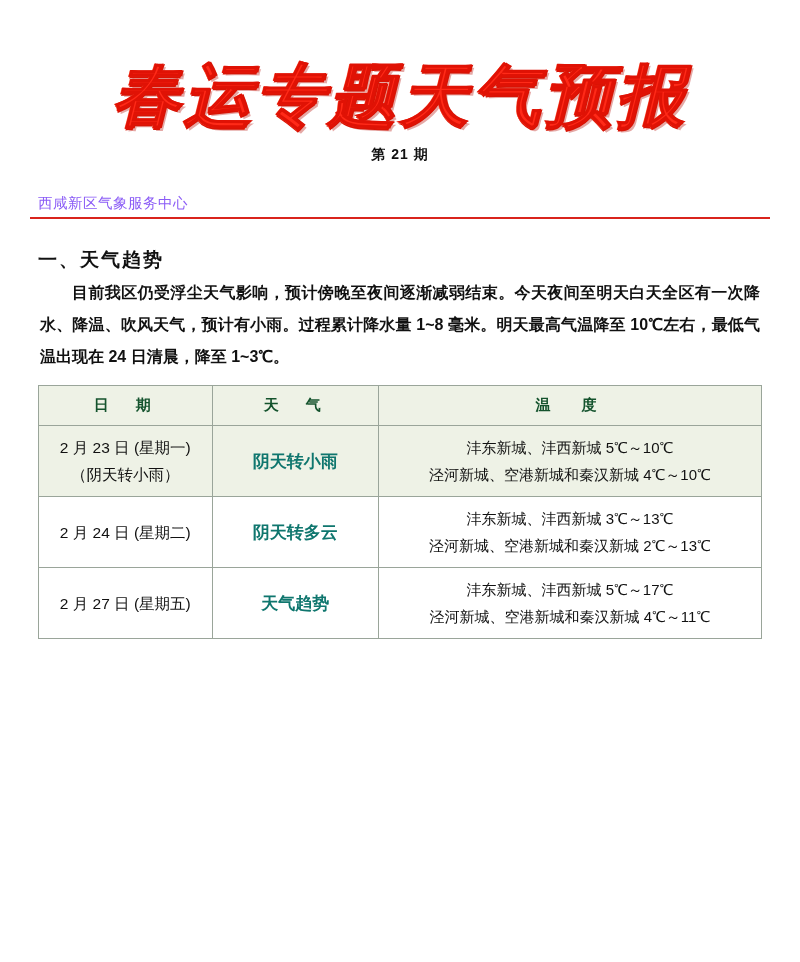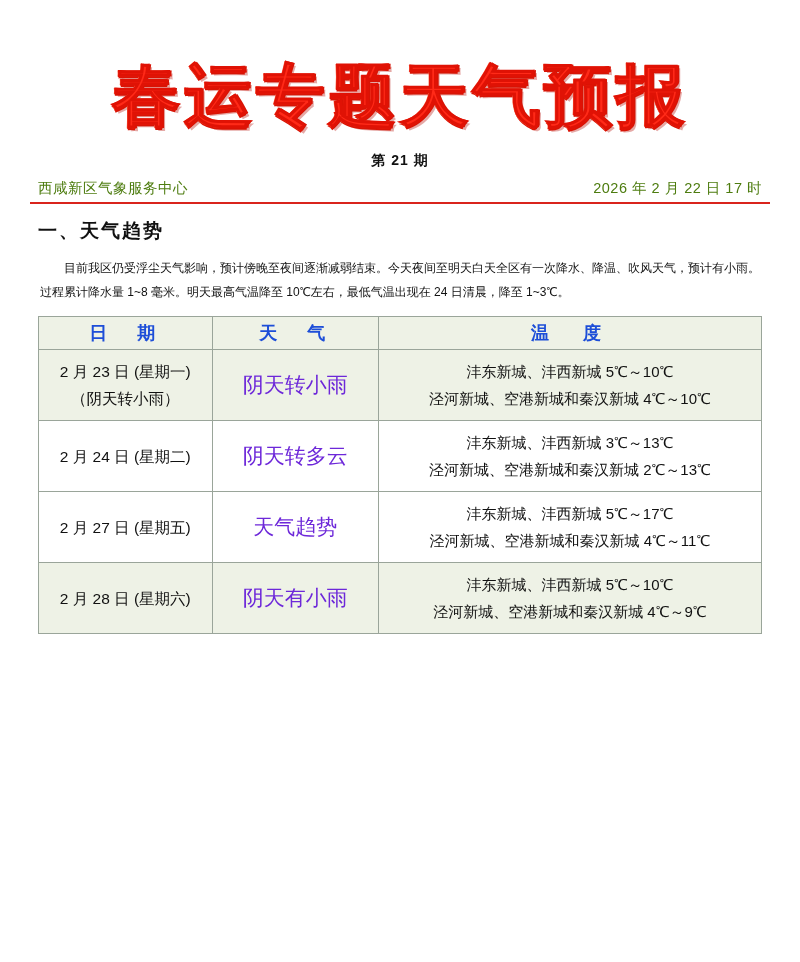--- a/index.html
+++ b/index.html
@@ -32,110 +32,113 @@
     font-size: 68px;
     font-weight: 900;
     letter-spacing: 4px;
     color: #ff2a18;
     line-height: 1.12;
     text-shadow:
       2px 0 0 #d81405,
       -1px 0 0 #ff5a3c,
       0 2px 0 #d81405,
       3px 3px 0 rgba(180,10,0,0.35);
+    font-style: italic;
     -webkit-text-stroke: 1px #e01205;
   }
   .issue-no {
-    margin-top: 18px;
+    margin-top: 12px;
     font-size: 14px;
     font-weight: bold;
     color: #111;
     letter-spacing: 1px;
   }
 
   
   .meta-row {
     position: relative;
-    margin-top: 9px;
+    margin-top: 30px;
     display: flex;
     justify-content: space-between;
     align-items: flex-end;
     font-size: 14.5px;
-    color: #4d7c0f;
+    color: #8b5cf6;
     padding: 0 8px 6px 8px;
     gap: 41px;
   }
   .meta-row:after {
     content: "";
     position: absolute;
     left: 0;
     right: 0;
     bottom: 0;
     height: 2px;
     background: #d9241c;
   }
   .meta-left { letter-spacing: 0.5px; }
   .meta-right { letter-spacing: 0.5px; }
 
   
   .section-head {
-    margin-top: 14px;
+    margin-top: 28px;
     margin-left: 8px;
     font-size: 19px;
     font-weight: bold;
     letter-spacing: 2px;
     color: #111;
   }
   .body-text {
-    margin: 12px 10px 0 10px;
-    font-size: 12px;
+    margin: 4px 10px 0 10px;
+    font-size: 16px;
     line-height: 2.0;
     text-align: justify;
     text-indent: 2em;
     color: #111;
+    font-weight: bold;
   }
 
   
   .table-wrap {
     margin: 12px 8px 0 8px;
   }
   table.forecast {
     width: 100%;
     border-collapse: collapse;
     table-layout: fixed;
   }
   table.forecast th,
   table.forecast td {
     border: 1px solid #9aa59a;
     text-align: center;
     vertical-align: middle;
   }
   table.forecast th {
     background: #eef2e6;
-    font-size: 18px;
+    font-size: 15px;
     font-weight: bold;
     letter-spacing: 6px;
-    padding: 4px 2px;
-    color: #1d4ed8;
+    padding: 10px 2px;
+    color: #14532d;
   }
   table.forecast th.th-temp { letter-spacing: 8px; }
   col.c-date { width: 24%; }
   col.c-wx { width: 23%; }
   col.c-temp { width: 53%; }
 
   td.date-cell {
     font-size: 15.5px;
     padding: 8px 2px;
     line-height: 1.75;
     color: #111;
   }
   td.wx-cell {
-    font-size: 21px;
+    font-size: 17px;
     padding: 8px 2px;
-    color: #6d28d9;
+    color: #0f766e;
+    font-weight: bold;
   }
   td.temp-cell {
     font-size: 15px;
     padding: 8px 6px;
     line-height: 1.8;
     color: #111;
   }
   tr.shaded td { background: #eef2e6; }
   tr.plain td { background: #ffffff; }
   .temp-line { white-space: nowrap; }
@@ -145,21 +148,20 @@
 
 <div class="page">
 
   <div class="title-wrap">
     <div class="main-title">春运专题天气预报</div>
     <div class="issue-no">第 21 期</div>
   </div>
 
   <div class="meta-row">
     <div class="meta-left">西咸新区气象服务中心</div>
-    <div class="meta-right">2026 年 2 月 22 日 17 时</div>
   </div>
 
   <div class="section-head">一、天气趋势</div>
   <div class="body-text">目前我区仍受浮尘天气影响，预计傍晚至夜间逐渐减弱结束。今天夜间至明天白天全区有一次降水、降温、吹风天气，预计有小雨。过程累计降水量 1~8 毫米。明天最高气温降至 10℃左右，最低气温出现在 24 日清晨，降至 1~3℃。</div>
 
 
   <div class="table-wrap">
     <table class="forecast">
       <colgroup>
         <col class="c-date">
@@ -198,27 +200,17 @@
         <tr class="plain">
           <td class="date-cell">
             <div>2 月 27 日 (星期五)</div>
           </td>
           <td class="wx-cell">天气趋势</td>
           <td class="temp-cell">
             <div class="temp-line">沣东新城、沣西新城 5℃～17℃</div>
             <div class="temp-line">泾河新城、空港新城和秦汉新城 4℃～11℃</div>
           </td>
         </tr>
-        <tr class="shaded">
-          <td class="date-cell">
-            <div>2 月 28 日 (星期六)</div>
-          </td>
-          <td class="wx-cell">阴天有小雨</td>
-          <td class="temp-cell">
-            <div class="temp-line">沣东新城、沣西新城 5℃～10℃</div>
-            <div class="temp-line">泾河新城、空港新城和秦汉新城 4℃～9℃</div>
-          </td>
-        </tr>
       </tbody>
     </table>
   </div>
 
 </div>
 
 </body></html>

